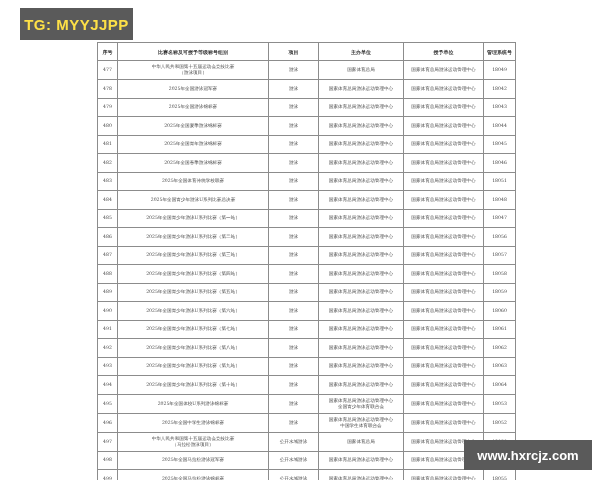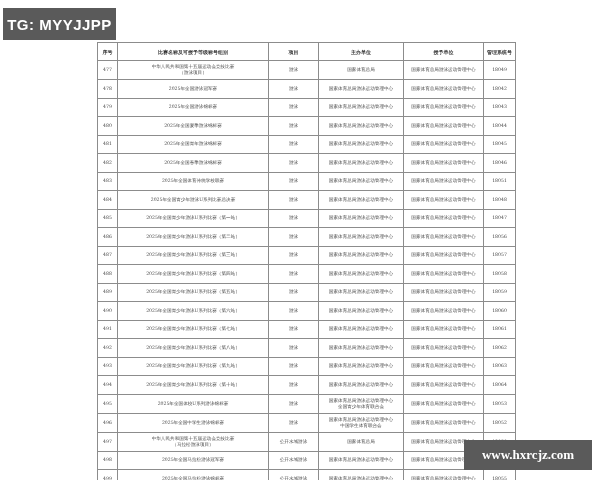--- a/index.html
+++ b/index.html
@@ -1,29 +1,29 @@
 <!DOCTYPE html>
 <html><head>
 <meta charset="utf-8">
 <style>
   html, body { margin: 0; padding: 0; }
   body {
     width: 600px; height: 480px; background: #ffffff; position: relative; overflow: hidden;
     font-family: "DejaVu Serif", "Liberation Serif", serif;
   }
   .badge-top {
-    position: absolute; left: 3px; top: 8px; width: 113px; height: 32px;
-    background: #5a5a5a; color: #ffffff;
+    position: absolute; left: 20px; top: 8px; width: 113px; height: 32px;
+    background: #5a5a5a; color: #fde047;
     font-family: "Liberation Sans", "DejaVu Sans", sans-serif; font-size: 15px; font-weight: bold;
     display: flex; align-items: center; justify-content: center; letter-spacing: 0.5px;
   }
   .badge-bottom {
     position: absolute; left: 464px; top: 440px; width: 128px; height: 30px;
     background: #5a5a5a; color: #ffffff;
-    font-family: Liberation Serif, serif; font-size: 13px; font-weight: bold;
+    font-family: Liberation Sans, sans-serif; font-size: 13px; font-weight: bold;
     display: flex; align-items: center; justify-content: center;
   }
   .sheet {
     position: absolute; left: 97px; top: 42px; width: 406px;
   }
   table {
     border-collapse: collapse; width: 406px; table-layout: fixed;
   }
   th, td {
     border: 1px solid #8c8c8c; color: #444444; text-align: center; vertical-align: middle;

